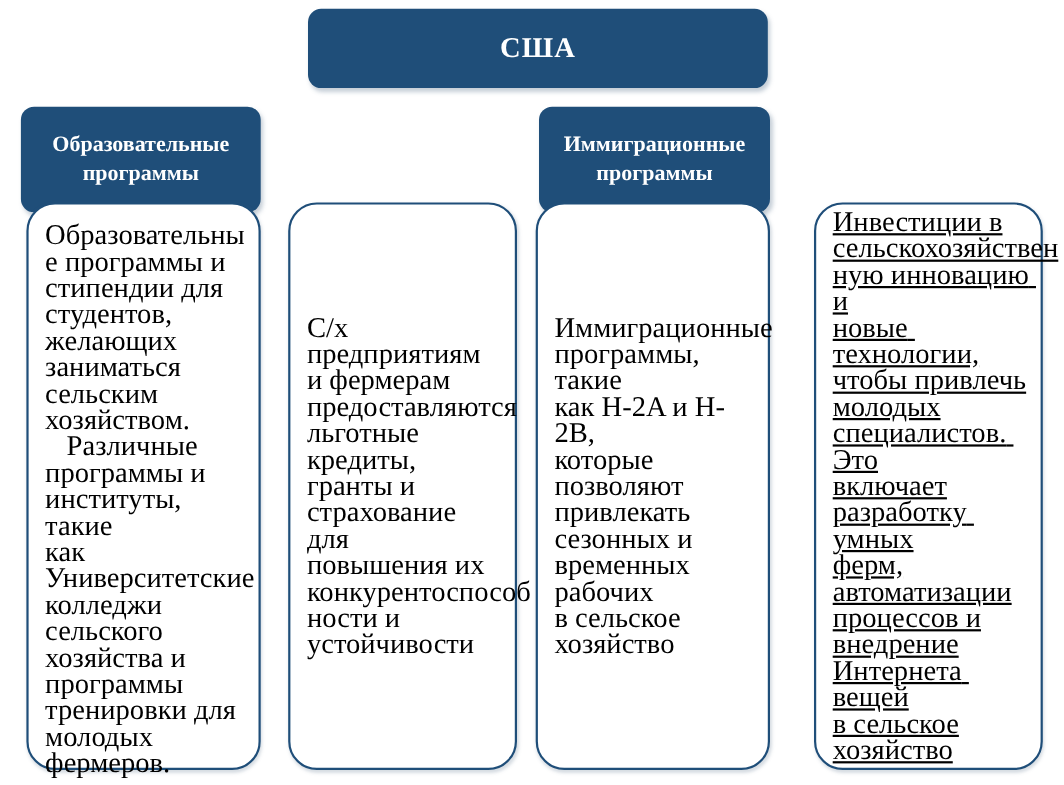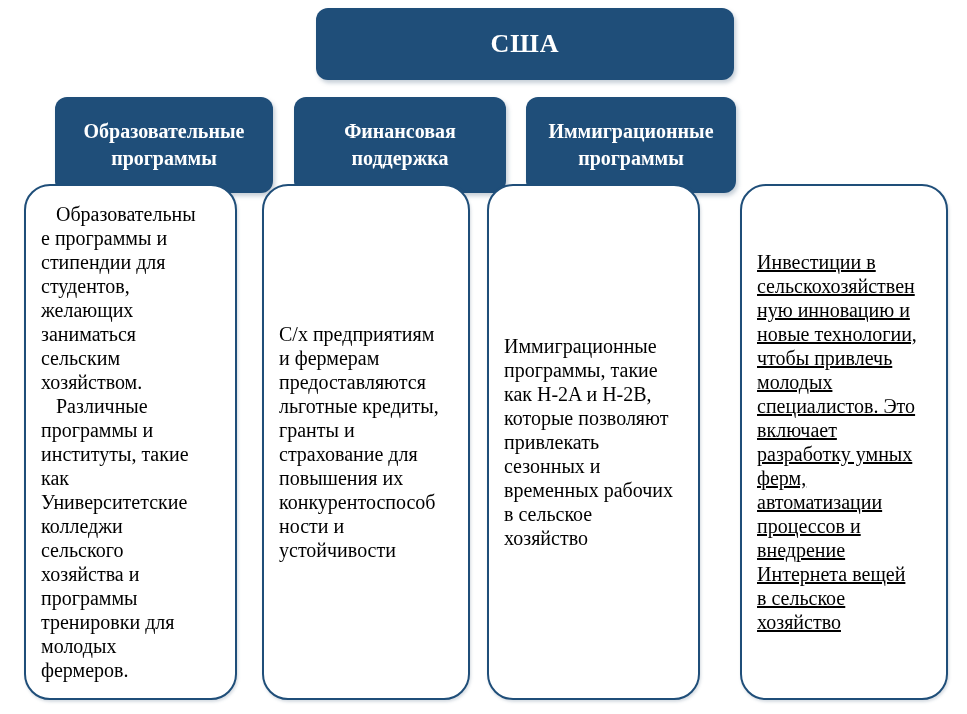--- a/index.html
+++ b/index.html
@@ -20,21 +20,20 @@
   }
   .node {
     position: absolute;
     background: var(--primary);
     color: var(--header-text);
     display: flex;
     align-items: center;
     justify-content: center;
     text-align: center;
     box-shadow: 2px 3px 4px rgba(90, 115, 140, 0.35);
-    margin-left: 36px;
   }
   .title-box {
     left: 280px; top: 8px; width: 418px; height: 72px;
     border-radius: 12px;
     font-size: 26px; font-weight: bold; letter-spacing: 1px;
   }
   .header-box {
     top: 97px; height: 96px;
     border-radius: 12px;
     font-size: 20px; font-weight: bold;
@@ -57,42 +56,38 @@
     box-shadow: 1px 2px 3px rgba(90, 115, 140, 0.25);
   }
   .bb1 { left: 24px;  width: 213px; }
   .bb2 { left: 262px; width: 208px; }
   .bb3 { left: 487px; width: 213px; }
   .bb4 { left: 740px; width: 208px; text-decoration: underline; }
   .body-text {
     width: 100%;
     padding: 0 10px 0 15px;
     color: var(--body-text);
-    font-size: 20px;
+    font-size: 26px;
     line-height: 24px;
     white-space: pre-wrap;
     text-align: left;
   }
 </style>
 </head>
 <body>
 
 <div class="canvas">
 
   <div class="node title-box">
     <span>США</span>
   </div>
 
   <div class="node header-box hb1">
     <span>Образовательные
 программы</span>
-  </div>
-  <div class="node header-box hb2">
-    <span>Финансовая
-поддержка</span>
   </div>
   <div class="node header-box hb3">
     <span>Иммиграционные
 программы</span>
   </div>
 
   <div class="body-box bb1">
     <div class="body-text">   Образовательны
 е программы и
 стипендии для

